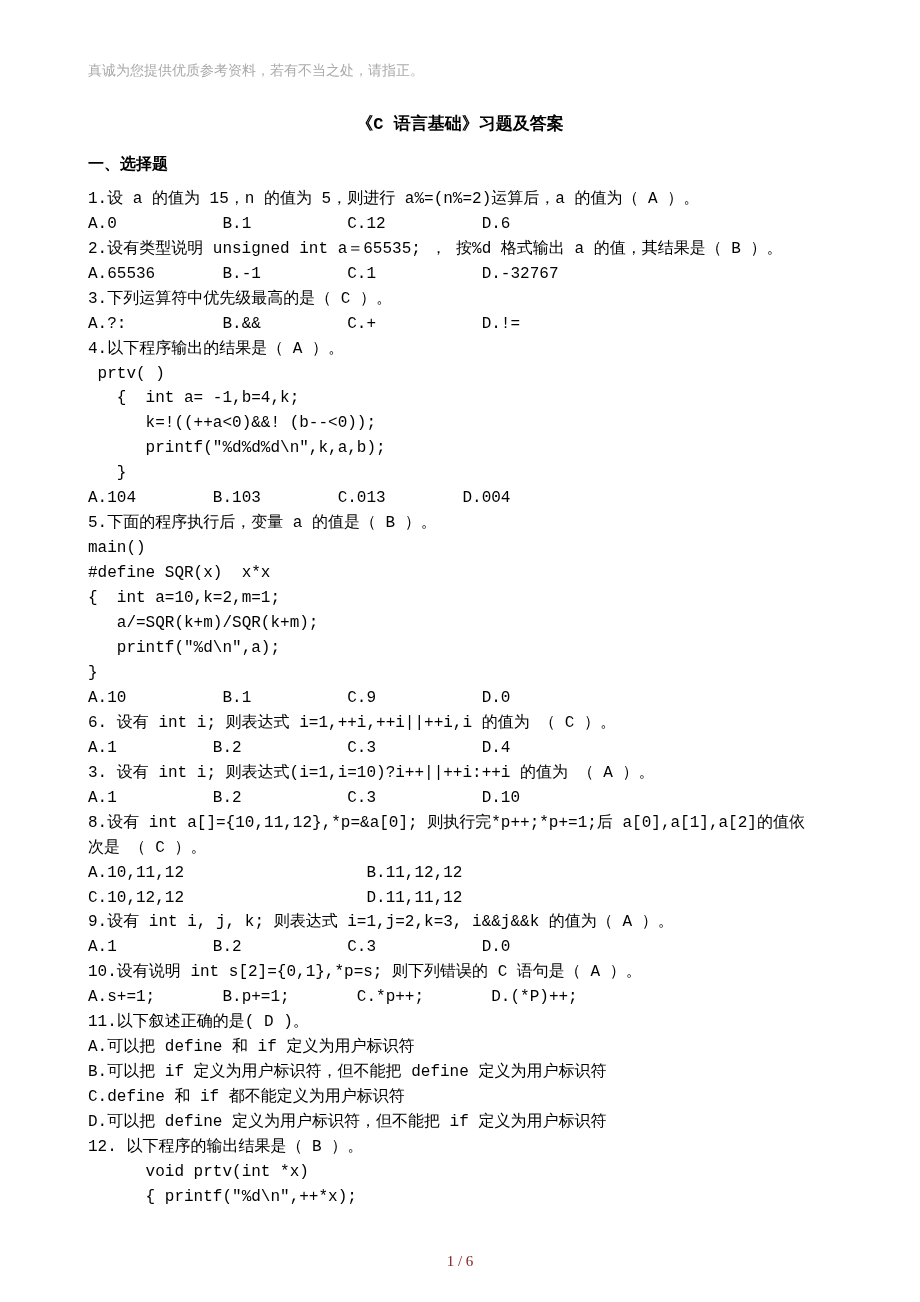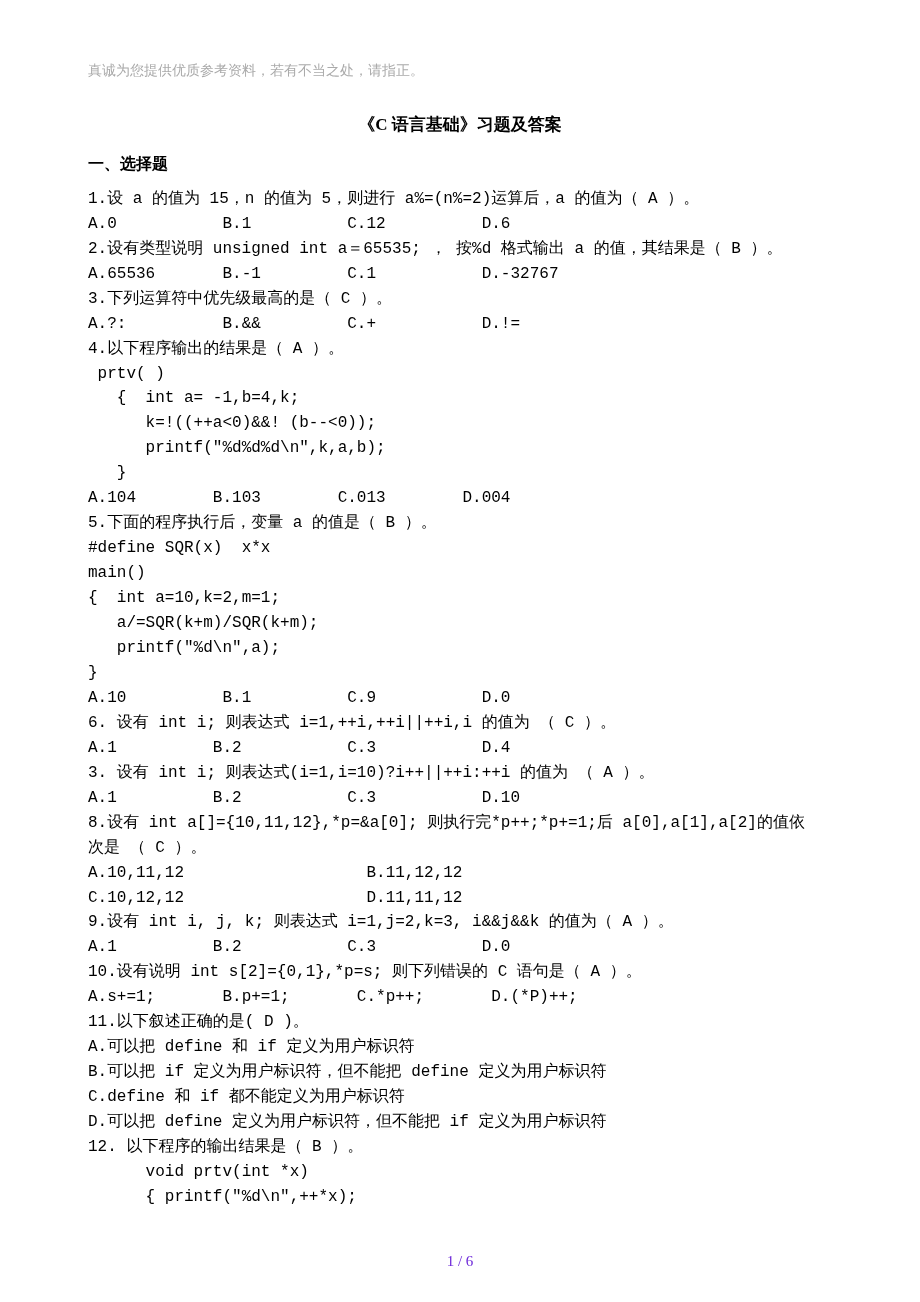--- a/index.html
+++ b/index.html
@@ -19,40 +19,40 @@
       text-align: left;
       color: #aaa;
       font-size: 14px;
       margin-bottom: 30px;
       font-family: "SimSun", serif;
     }
     .title {
       text-align: center;
       font-size: 17px;
       font-weight: bold;
-      font-family: Liberation Serif, serif;
+      font-family: Liberation Mono, monospace;
       margin-bottom: 14px;
     }
     .section-heading {
       font-size: 16px;
       font-weight: bold;
       font-family: "SimHei", sans-serif;
       margin: 8px 0 10px 0;
     }
     .line {
       font-family: "SimSun", "Courier New", monospace;
       font-size: 16px;
       white-space: pre;
       line-height: 1.56;
     }
     .page-num {
       text-align: center;
       font-size: 15px;
       margin-top: 40px;
-      color: #6d28d9;
+      color: #7f1d1d;
     }
   </style>
 </head>
 <body>
 
 <div class="page">
 
   <div class="header-note">真诚为您提供优质参考资料，若有不当之处，请指正。</div>
 
   <div class="title">《C 语言基础》习题及答案</div>
@@ -67,22 +67,22 @@
       <div class="line">3.下列运算符中优先级最高的是（ C ）。</div>
       <div class="line">A.?:          B.&amp;&amp;         C.+           D.!=</div>
       <div class="line">4.以下程序输出的结果是（ A ）。</div>
       <div class="line"> prtv( )</div>
       <div class="line">   {  int a= -1,b=4,k;</div>
       <div class="line">      k=!((++a&lt;0)&amp;&amp;! (b--&lt;0));</div>
       <div class="line">      printf("%d%d%d\n",k,a,b);</div>
       <div class="line">   }</div>
       <div class="line">A.104        B.103        C.013        D.004</div>
       <div class="line">5.下面的程序执行后，变量 a 的值是（ B ）。</div>
+      <div class="line">main()</div>
       <div class="line">#define SQR(x)  x*x</div>
-      <div class="line">main()</div>
       <div class="line">{  int a=10,k=2,m=1;</div>
       <div class="line">   a/=SQR(k+m)/SQR(k+m);</div>
       <div class="line">   printf("%d\n",a);</div>
       <div class="line">}</div>
       <div class="line">A.10          B.1          C.9           D.0</div>
       <div class="line">6. 设有 int i; 则表达式 i=1,++i,++i||++i,i 的值为 （ C ）。</div>
       <div class="line">A.1          B.2           C.3           D.4</div>
       <div class="line">3. 设有 int i; 则表达式(i=1,i=10)?i++||++i:++i 的值为 （ A ）。</div>
       <div class="line">A.1          B.2           C.3           D.10</div>
       <div class="line">8.设有 int a[]={10,11,12},*p=&amp;a[0]; 则执行完*p++;*p+=1;后 a[0],a[1],a[2]的值依</div>

